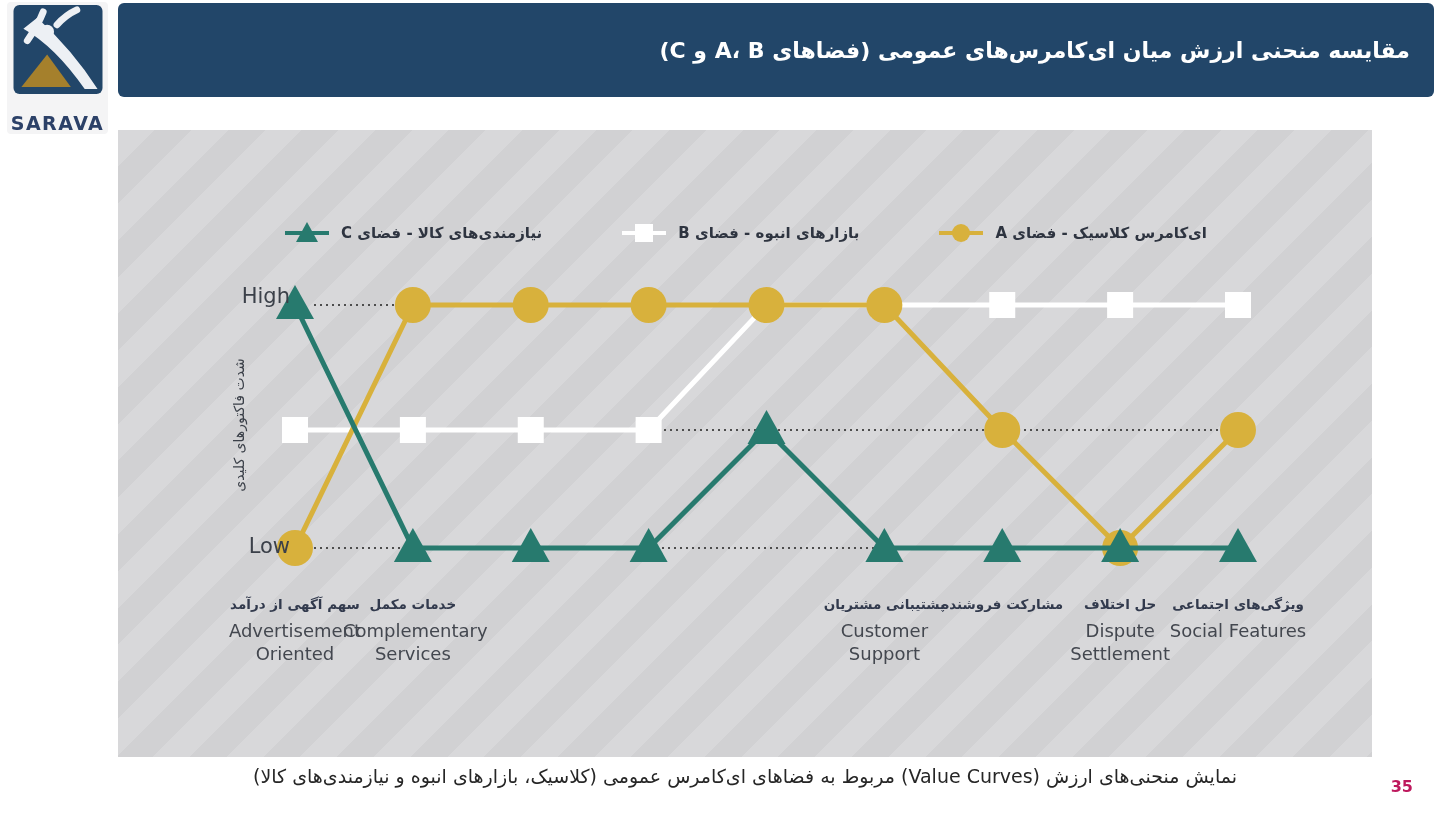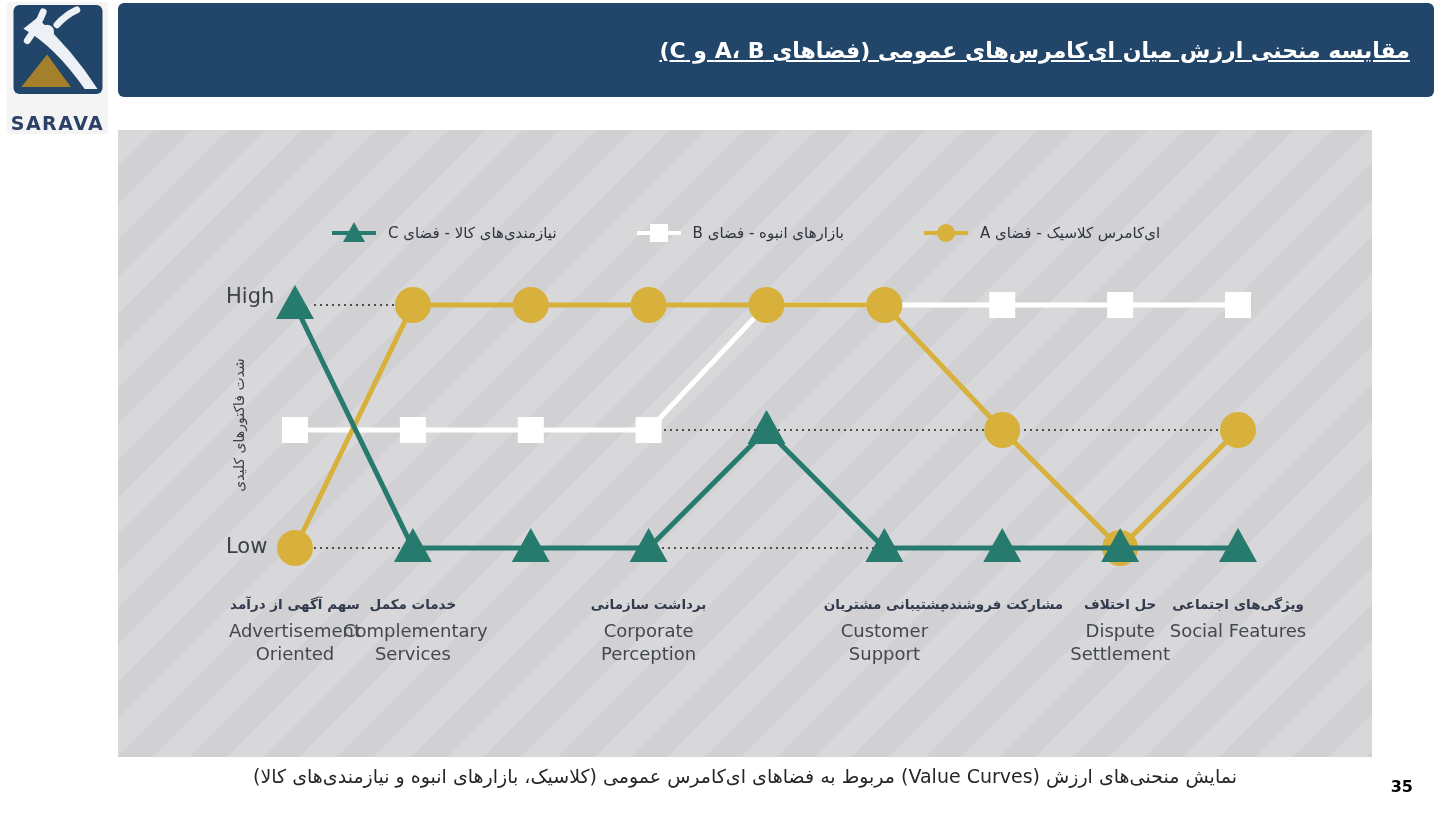--- a/index.html
+++ b/index.html
@@ -16,46 +16,46 @@
   }
   .logo-tile{margin-top:3px;}
   .logo-text{font-size:19px;font-weight:700;color:#2c4168;letter-spacing:1.5px;margin-top:18px;}
 
   
   .title-bar{
     position:absolute;left:118px;top:3px;width:1316px;height:94px;background:#224669;
     border-radius:6px;display:flex;align-items:center;justify-content:flex-end;
     padding:0 24px;box-sizing:border-box;
   }
-  .title{color:#ffffff;font-size:22px;font-weight:600;margin:0;text-decoration:underline;}
+  .title{color:#ffffff;font-size:22px;font-weight:600;margin:0;}
 
   
   .chart-panel{
     position:absolute;left:118px;top:130px;width:1254px;height:627px;
     background:repeating-linear-gradient(135deg,#d8d8da 0 26px,#d1d1d3 26px 52px);
   }
-  .legend{position:absolute;top:90px;left:0;width:100%;display:flex;justify-content:center;gap:78px;}
+  .legend{position:absolute;top:90px;left:0;width:100%;display:flex;justify-content:center;gap:78px;font-weight:bold;}
   .legend-item{display:flex;align-items:center;gap:10px;}
   .legend-label{font-size:15px;color:#2e3440;}
-  .ylab{position:absolute;left:108px;width:64px;font-size:21px;font-weight:500;color:#3b4049;}
+  .ylab{position:absolute;left:108px;width:64px;text-align:right;font-size:21px;font-weight:500;color:#3b4049;}
   .ylab.high{top:154px;}
   .ylab.low{top:404px;}
   .y-axis-title{
     position:absolute;left:36px;top:283px;width:178px;height:24px;
     transform:rotate(-90deg);font-size:14px;color:#3b4049;text-align:center;
   }
   .chart-svg{position:absolute;left:0;top:0;}
   .categories{position:absolute;left:0;top:466px;width:100%;height:140px;padding-left:44px;}
   .category{position:absolute;width:140px;text-align:center;}
   .cat-fa{font-size:13.5px;font-weight:600;color:#323a4d;margin-bottom:8px;}
   .cat-en{font-size:18px;color:#43474f;line-height:1.25;}
 
   
   .caption{position:absolute;left:118px;top:765px;width:1254px;text-align:center;font-size:19px;color:#262626;}
-  .page-number{position:absolute;right:24px;top:777px;font-size:16px;font-weight:700;color:#000000;}
+  .page-number{position:absolute;right:24px;top:777px;font-size:16px;font-weight:700;color:#be185d;}
 </style>
 </head>
 <body>
 
 <div class="page">
 
   <div class="logo-card">
     <svg class="logo-tile" width="90" height="90" viewBox="0 0 90 90">
       <rect x="0" y="0" width="90" height="90" rx="6" fill="#224669"></rect>
       <polygon points="8,83 34,50 58,83" fill="#a5802c"></polygon>
@@ -141,24 +141,20 @@
     <div class="y-axis-title" dir="rtl">شدت فاکتورهای کلیدی</div>
     <div class="categories">
         <div class="category" style="left: 107px;">
           <div class="cat-fa" dir="rtl">سهم آگهی از درآمد</div>
           <div class="cat-en">Advertisement Oriented</div>
         </div>
         <div class="category" style="left: 224.875px;">
           <div class="cat-fa" dir="rtl">خدمات مکمل</div>
           <div class="cat-en">Complementary Services</div>
         </div>
-        <div class="category" style="left: 460.625px;">
-          <div class="cat-fa" dir="rtl">برداشت سازمانی</div>
-          <div class="cat-en">Corporate Perception</div>
-        </div>
         <div class="category" style="left: 696.375px;">
           <div class="cat-fa" dir="rtl">پشتیبانی مشتریان</div>
           <div class="cat-en">Customer Support</div>
         </div>
         <div class="category" style="left: 814.25px;">
           <div class="cat-fa" dir="rtl">مشارکت فروشنده</div>
         </div>
         <div class="category" style="left: 932.125px;">
           <div class="cat-fa" dir="rtl">حل اختلاف</div>
           <div class="cat-en">Dispute Settlement</div>

